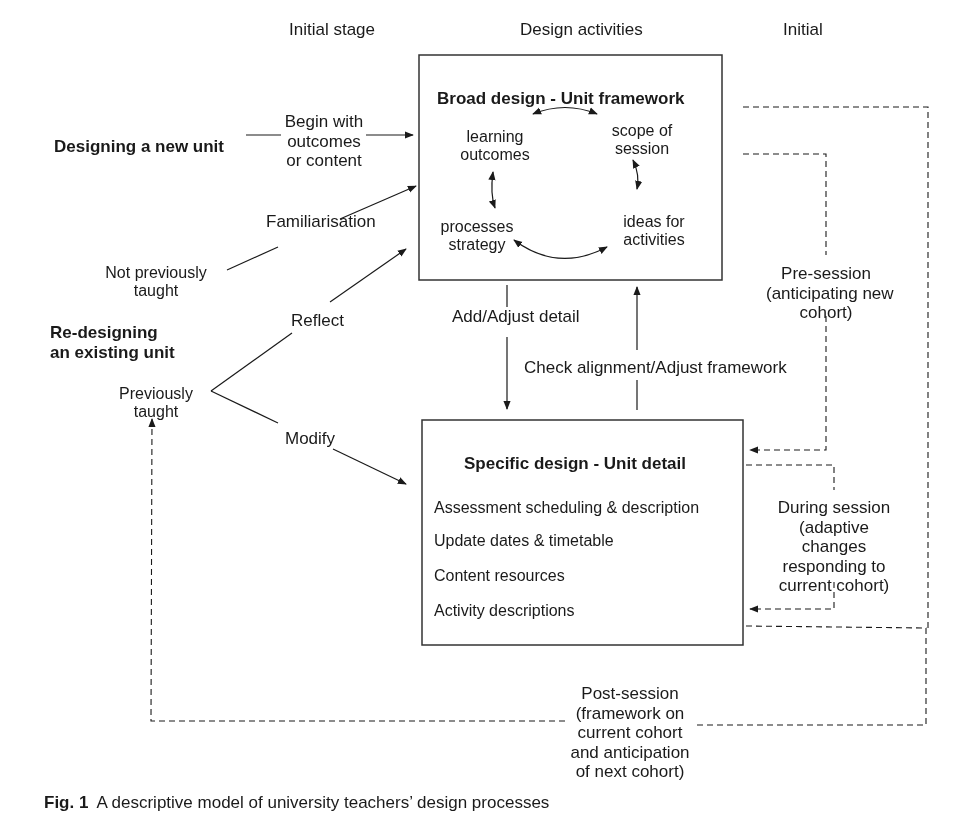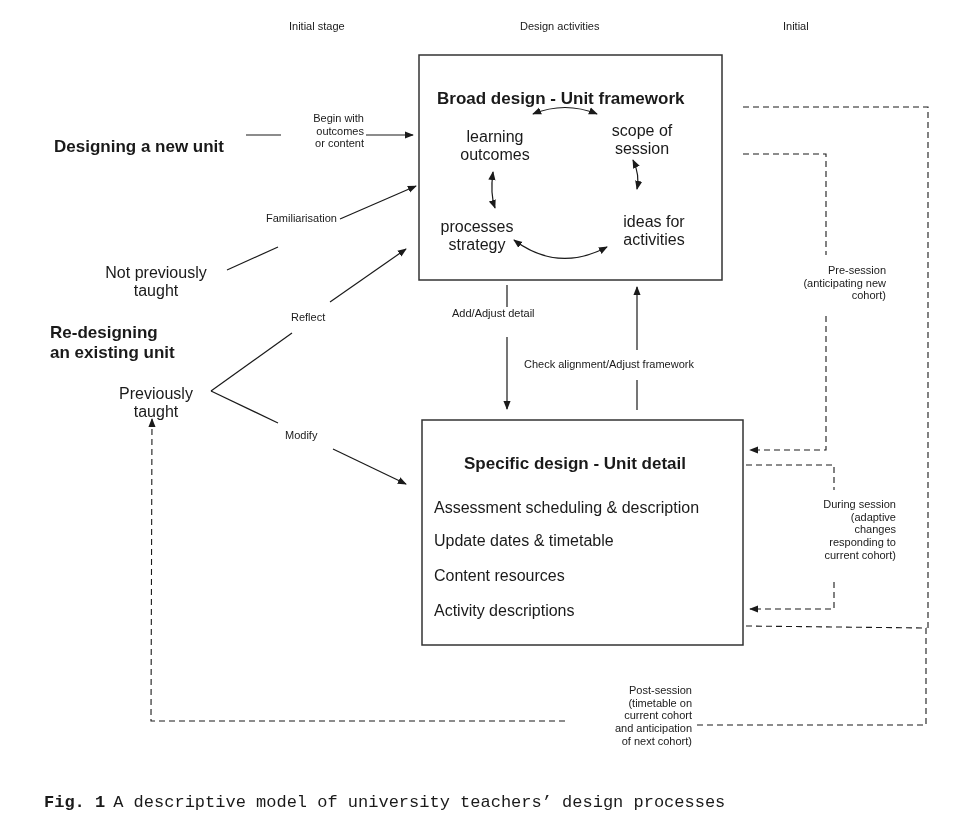--- a/index.html
+++ b/index.html
@@ -1,25 +1,25 @@
 <!DOCTYPE html>
 <html><head>
 <meta charset="utf-8">
 <style>
   html, body { margin: 0; padding: 0; background: #ffffff; }
   body { width: 954px; height: 830px; position: relative; overflow: hidden;
          font-family: "Liberation Sans", sans-serif; color: #1a1a1a; }
   svg#diagram { position: absolute; left: 0; top: 0; }
   .t { position: absolute; white-space: nowrap; line-height: 1.15; }
   .c { text-align: center; }
-  .small { font-size: 11px; text-align: right; }
+  .small { font-size: 17px; }
   .mid { font-size: 16px; margin-top: 8px; }
   .big { font-size: 17px; }
   .bold { font-weight: bold; margin-top: 11px; }
-  .caption { font-family: Liberation Mono, monospace; font-size: 17px; }
+  .caption { font-family: Liberation Sans, sans-serif; font-size: 17px; }
   .caption b { font-weight: bold; margin-right: 8px; }
 </style>
 </head>
 <body>
 
 <svg id="diagram" width="954" height="830">
   <defs>
     <marker id="ah" viewBox="0 0 10 10" refX="9" refY="5" markerWidth="9" markerHeight="9" orient="auto-start-reverse" markerUnits="userSpaceOnUse">
       <path d="M0,1 L10,5 L0,9 z" fill="#1a1a1a"></path>
     </marker>
@@ -121,21 +121,21 @@
 </div>
 <div class="t small c" style="left:772px;top:498px;width:124px">
   <div>During session</div>
   <div>(adaptive</div>
   <div>changes</div>
   <div>responding to</div>
   <div>current cohort)</div>
 </div>
 <div class="t small c" style="left:568px;top:684px;width:124px">
   <div>Post-session</div>
-  <div>(timetable on</div>
+  <div>(framework on</div>
   <div>current cohort</div>
   <div>and anticipation</div>
   <div>of next cohort)</div>
 </div>
 
 <div class="t caption" style="left:44px;top:793px">
   <b>Fig. 1</b><span>A descriptive model of university teachers’ design processes</span>
 </div>
 
 </body></html>

